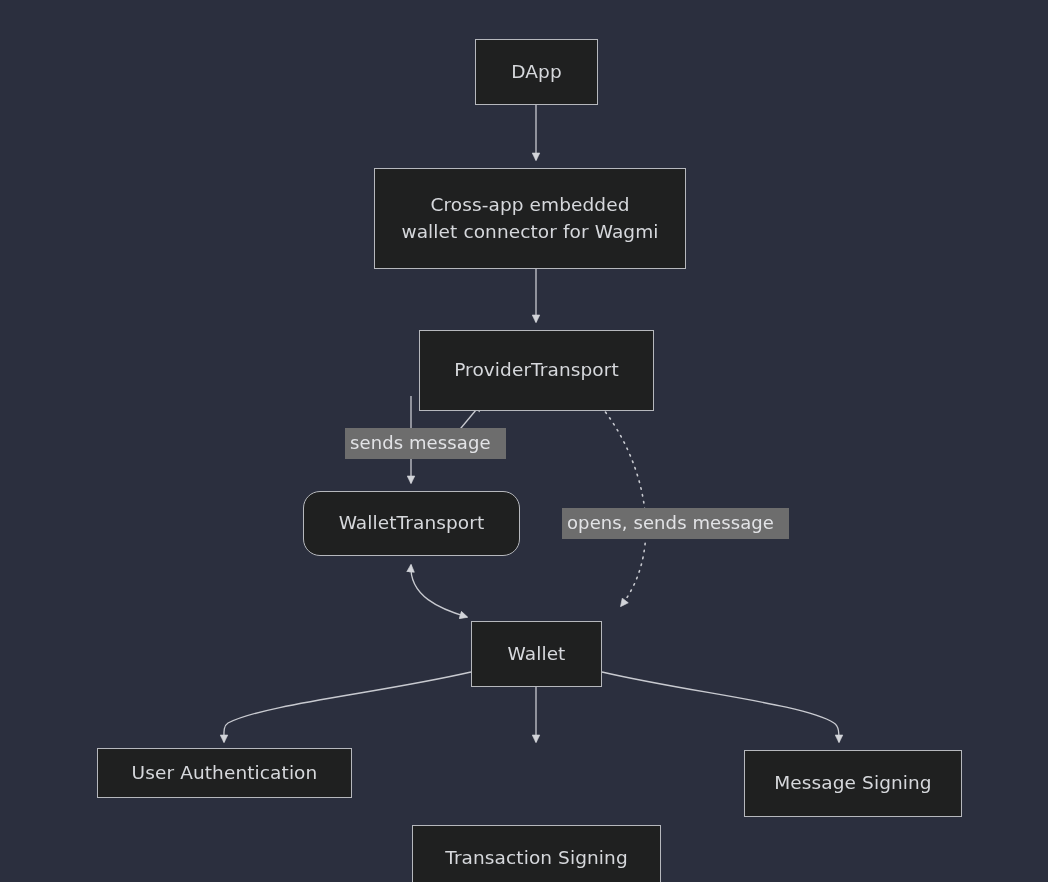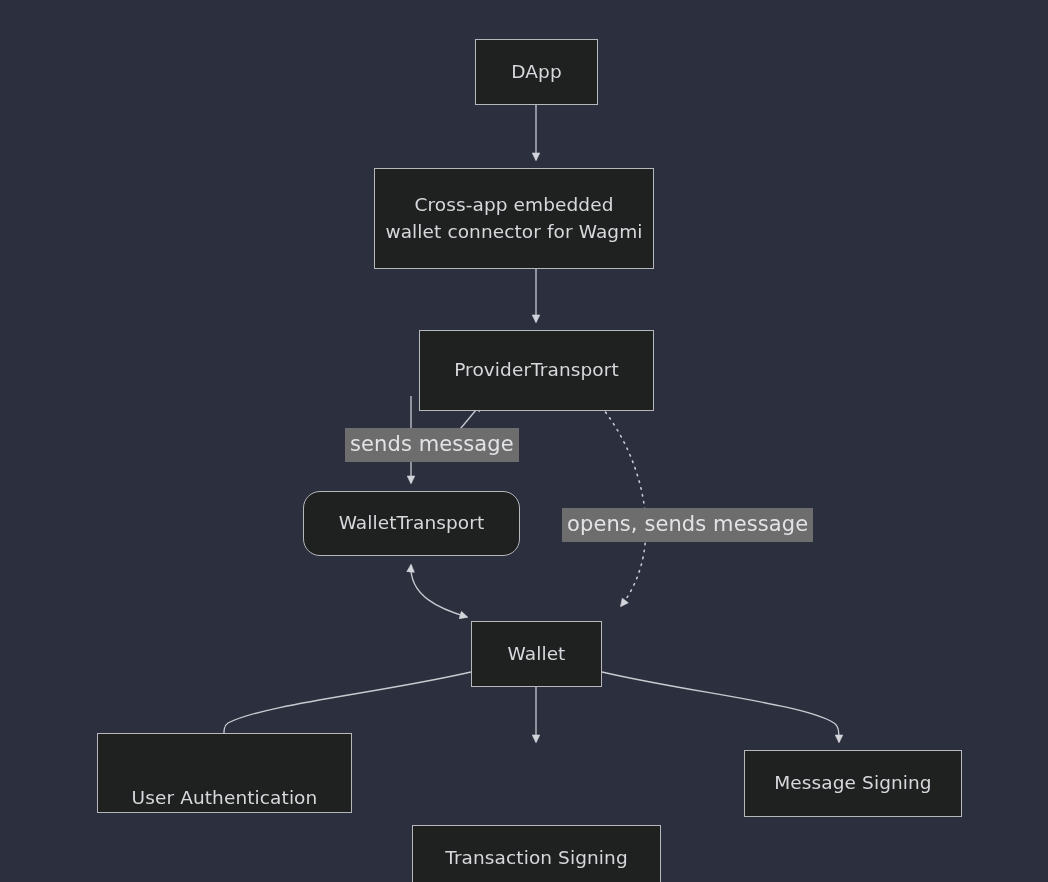--- a/index.html
+++ b/index.html
@@ -43,23 +43,23 @@
     font-size: 18.5px;
     line-height: 1.45;
     letter-spacing: 0.1px;
     white-space: pre-line;
   }
   .edge-label {
     position: absolute;
     box-sizing: border-box;
     background: #6d6d6d;
     color: #e2e3e6;
-    font-size: 21px;
+    font-size: 18px;
     line-height: 1;
-    padding: 6px 5px 7px 5px;
+    padding: 6px 15px 7px 5px;
     white-space: nowrap;
     letter-spacing: 0.1px;
   }
 </style>
 </head>
 <body>
 
 <div id="diagram-root">
 
   <svg id="edges" viewBox="0 0 1048 882">
@@ -88,38 +88,38 @@
 
     <path d="M536,687 L536,742" fill="none" stroke="#c8cad0" stroke-width="1.3" marker-end="url(#arrowhead)"></path>
 
     <path d="M602,672 C692,693 805,704 834,723 C839,726 839,733 839,742" fill="none" stroke="#c8cad0" stroke-width="1.3" marker-end="url(#arrowhead)"></path>
   </svg>
 
   <div class="node" style="left:475px; top:39px; width:123px; height:66px;">
     <span>DApp</span>
   </div>
 
-  <div class="node" style="left:374px; top:168px; width:280px; height:101px;">
+  <div class="node" style="left:374px; top:168px; width:312px; height:101px;">
     <span>Cross-app embedded
 wallet connector for Wagmi</span>
   </div>
 
   <div class="node" style="left:419px; top:330px; width:235px; height:81px;">
     <span>ProviderTransport</span>
   </div>
 
   <div class="node" style="left:303px; top:491px; width:217px; height:65px;border-radius:17px;">
     <span>WalletTransport</span>
   </div>
 
   <div class="node" style="left:471px; top:621px; width:131px; height:66px;">
     <span>Wallet</span>
   </div>
 
-  <div class="node" style="left:97px; top:733px; width:255px; height:80px;align-items:flex-end;">
+  <div class="node" style="left:97px; top:748px; width:255px; height:50px;">
     <span>User Authentication</span>
   </div>
 
   <div class="node" style="left:412px; top:788px; width:249px; height:67px;margin-top:37px;">
     <span>Transaction Signing</span>
   </div>
 
   <div class="node" style="left:722px; top:750px; width:218px; height:67px;margin-left:22px;">
     <span>Message Signing</span>
   </div>

